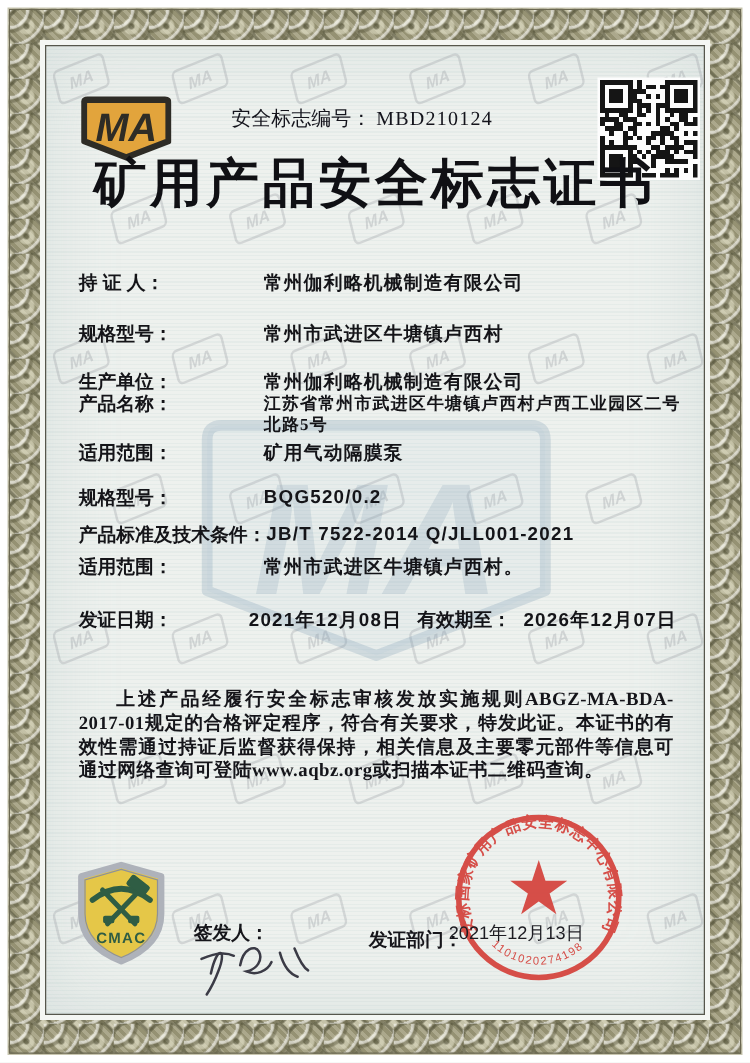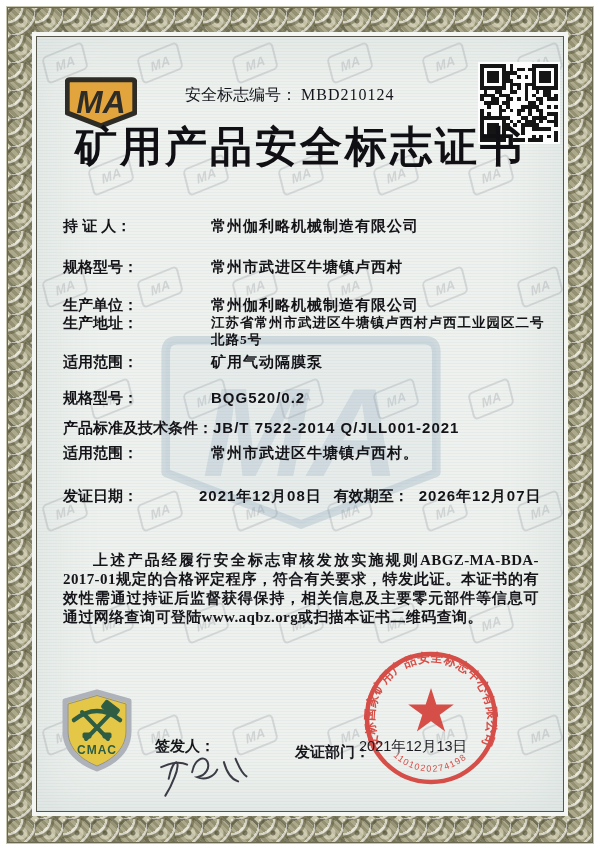--- a/index.html
+++ b/index.html
@@ -372,21 +372,21 @@
     </div>
     <div class="row r1">
       <span class="label">规格型号：</span>
       <span class="value">常州市武进区牛塘镇卢西村</span>
     </div>
     <div class="row r2">
       <span class="label">生产单位：</span>
       <span class="value">常州伽利略机械制造有限公司</span>
     </div>
     <div class="row r3">
-      <span class="label">生产地址：</span>
+      <span class="label">产品名称：</span>
       <span class="value">江苏省常州市武进区牛塘镇卢西村卢西工业园区二号北路5号</span>
     </div>
     <div class="row r4">
       <span class="label">适用范围：</span>
       <span class="value">矿用气动隔膜泵</span>
     </div>
     <div class="row r5">
       <span class="label">规格型号：</span>
       <span class="value">BQG520/0.2</span>
     </div>

